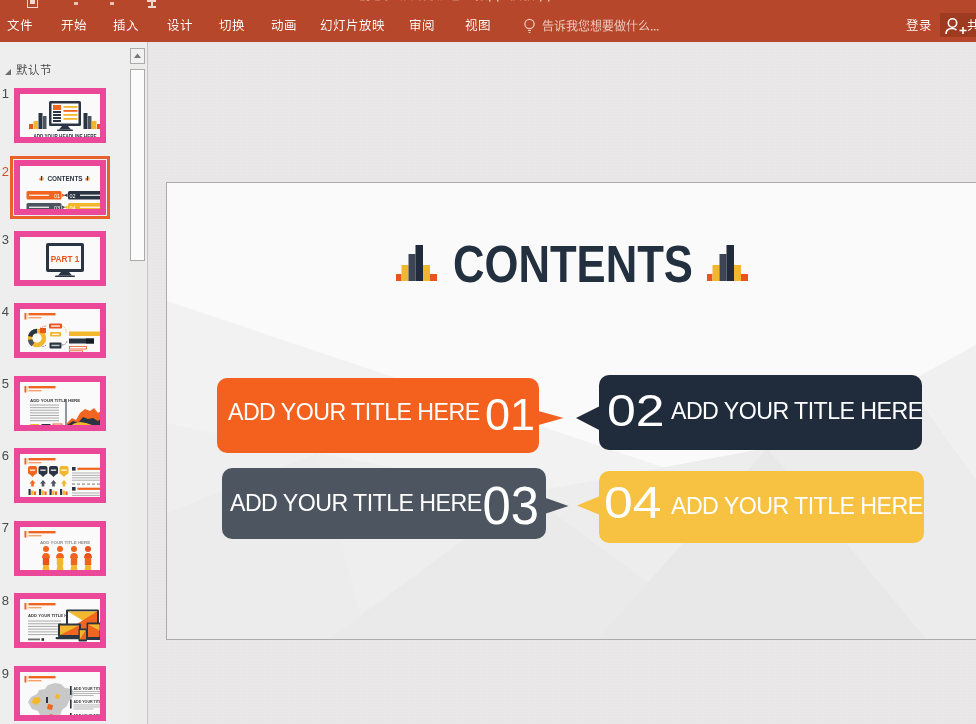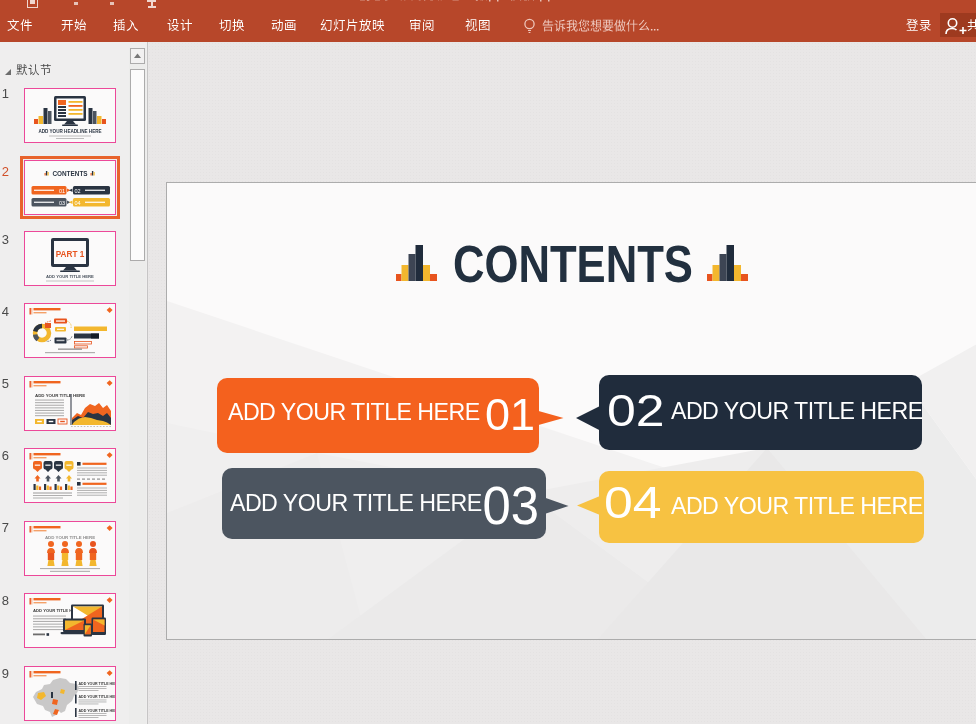--- a/index.html
+++ b/index.html
@@ -9,21 +9,21 @@
 .abs { position:absolute; }
 
 
 #titlebar { position:absolute; top:0; left:0; width:976px; height:10px; background:#b7472a; overflow:hidden; }
 #menubar { position:absolute; top:10px; left:0; width:976px; height:32px; background:#b7472a; overflow:hidden; }
 #sharebtn { position:absolute; left:940px; top:3px; width:40px; height:24px; background:#9e3a1f; }
 
 
 #panel { position:absolute; top:42px; left:0; width:148px; height:682px; background:#efeeee; }
 #panel .divider { position:absolute; right:0; top:0; width:1px; height:682px; background:#c6c5c5; }
-.thumbwrap { position:absolute; left:24px; width:92px; height:55px; background:#fbfafa; border:1px solid #ec4899; overflow:hidden; }
+.thumbwrap { position:absolute; left:14px; width:92px; height:55px; background:#fbfafa; border:6px solid #ec4899; overflow:hidden; }
 .thumbsel { outline:3px solid #e8632c; outline-offset:1px; }
 .slidenum { position:absolute; font-size:13px; color:#4a4a4a; width:9px; text-align:right; }
 .numsel { color:#d14f28; }
 
 
 #sbar { position:absolute; left:129px; top:6px; width:17px; height:676px; background:#ececeb; }
 #sbar .up { position:absolute; left:1px; top:0px; width:15px; height:16px; background:#f2f1f1; border:1px solid #acabab; }
 #sbar .thumb { position:absolute; left:1px; top:21px; width:15px; height:192px; background:#fcfbfb; border:1px solid #acabab; }
 
 

